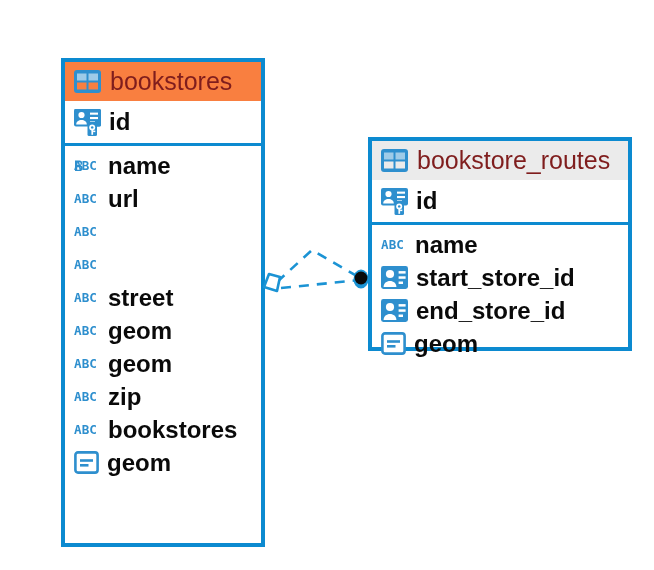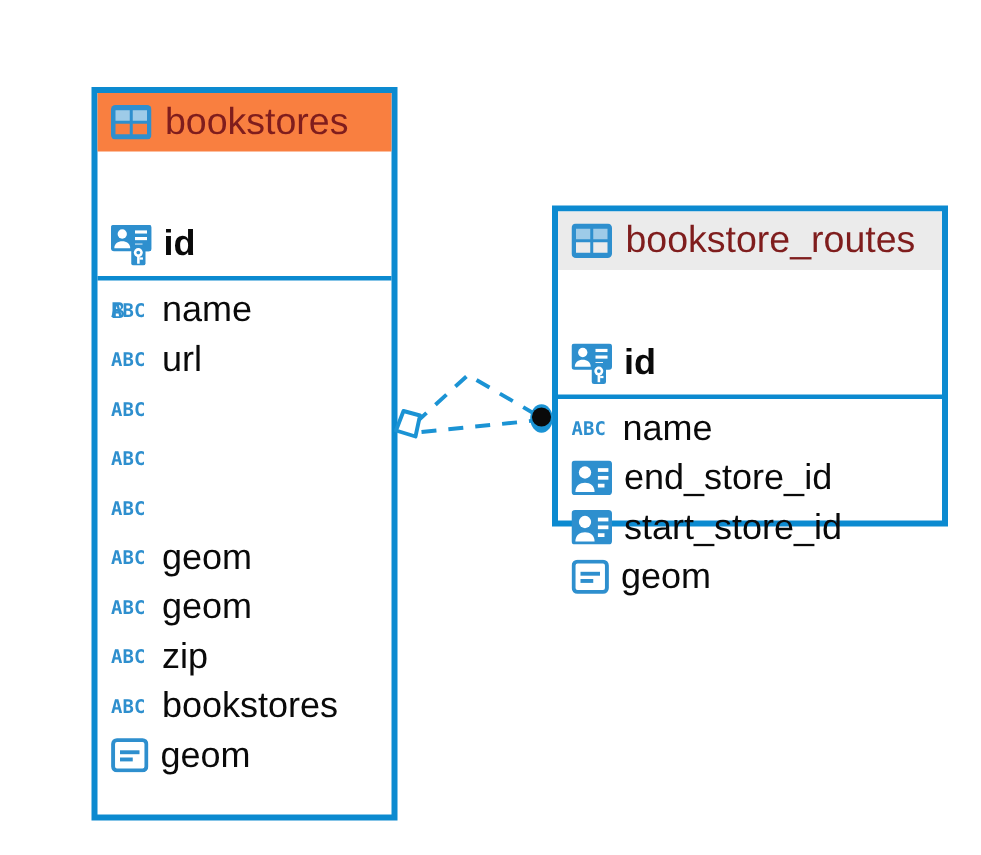--- a/index.html
+++ b/index.html
@@ -44,21 +44,20 @@
   .entity-title {
     font-size: 25px;
     color: #7f1d1d;
     line-height: 1.05;
     white-space: nowrap;
   }
 
   
   .pk-section {
     border-bottom: 3px solid #0c8ad0;
-    margin-top: 41px;
   }
 
   .field-section {
     padding: 3px 16px 4px 0;
   }
 
   .field-row {
     display: flex;
     align-items: center;
     gap: 8px;
@@ -66,20 +65,21 @@
     box-sizing: border-box;
     min-height: 33px;
   }
   .pk-section .field-row { min-height: 42px; }
 
   .field-label {
     font-size: 24px;
     color: #0a0a0a;
     line-height: 1.1;
     white-space: nowrap;
+    font-weight: bold;
   }
   .field-label.bold { font-weight: bold; }
 
   
   .icon {
     flex: 0 0 auto;
     display: block;
   }
   .icon-tbl { width: 27px; height: 23px; }
   .icon-key { width: 27px; height: 27px; }
@@ -163,20 +163,21 @@
       <div class="field-row">
         <svg class="icon icon-abc" viewBox="0 0 26 16">
           <text x="0" y="12.2" font-family="'DejaVu Sans Mono', monospace" font-size="12.6" font-weight="bold" fill="#2e8fce" letter-spacing="0.1">ABC</text>
         </svg>
       </div>
 
       <div class="field-row">
         <svg class="icon icon-abc" viewBox="0 0 26 16">
           <text x="0" y="12.2" font-family="'DejaVu Sans Mono', monospace" font-size="12.6" font-weight="bold" fill="#2e8fce" letter-spacing="0.1">ABC</text>
         </svg>
+        <span class="field-label">street</span>
       </div>
 
       <div class="field-row">
         <svg class="icon icon-abc" viewBox="0 0 26 16">
           <text x="0" y="12.2" font-family="'DejaVu Sans Mono', monospace" font-size="12.6" font-weight="bold" fill="#2e8fce" letter-spacing="0.1">ABC</text>
         </svg>
         <span class="field-label">geom</span>
       </div>
 
       <div class="field-row">
@@ -255,33 +256,33 @@
 
       <div class="field-row">
         <svg class="icon icon-fk" viewBox="0 0 27 23">
           <rect x="0" y="0" width="27" height="23" rx="2.4" fill="#2e8fce"></rect>
           <circle cx="9" cy="8" r="4.1" fill="#ffffff"></circle>
           <path d="M2.6 21c0-4 2.9-6.1 6.4-6.1s6.4 2.1 6.4 6.1z" fill="#ffffff"></path>
           <rect x="17.6" y="5.1" width="7" height="2.5" fill="#ffffff"></rect>
           <rect x="17.6" y="10.3" width="7" height="2.5" fill="#ffffff"></rect>
           <rect x="17.6" y="15.5" width="4.4" height="2.5" fill="#ffffff"></rect>
         </svg>
-        <span class="field-label">end_store_id</span>
+        <span class="field-label">start_store_id</span>
       </div>
 
       <div class="field-row">
         <svg class="icon icon-fk" viewBox="0 0 27 23">
           <rect x="0" y="0" width="27" height="23" rx="2.4" fill="#2e8fce"></rect>
           <circle cx="9" cy="8" r="4.1" fill="#ffffff"></circle>
           <path d="M2.6 21c0-4 2.9-6.1 6.4-6.1s6.4 2.1 6.4 6.1z" fill="#ffffff"></path>
           <rect x="17.6" y="5.1" width="7" height="2.5" fill="#ffffff"></rect>
           <rect x="17.6" y="10.3" width="7" height="2.5" fill="#ffffff"></rect>
           <rect x="17.6" y="15.5" width="4.4" height="2.5" fill="#ffffff"></rect>
         </svg>
-        <span class="field-label">start_store_id</span>
+        <span class="field-label">end_store_id</span>
       </div>
 
       <div class="field-row">
         <svg class="icon icon-geom" viewBox="0 0 25 23">
           <rect x="1.4" y="1.4" width="22.2" height="20.2" rx="2.6" fill="#ffffff" stroke="#2e8fce" stroke-width="2.6"></rect>
           <rect x="6" y="8.2" width="13" height="2.6" fill="#2e8fce"></rect>
           <rect x="6" y="13.0" width="8.5" height="2.6" fill="#2e8fce"></rect>
         </svg>
         <span class="field-label">geom</span>
       </div>

